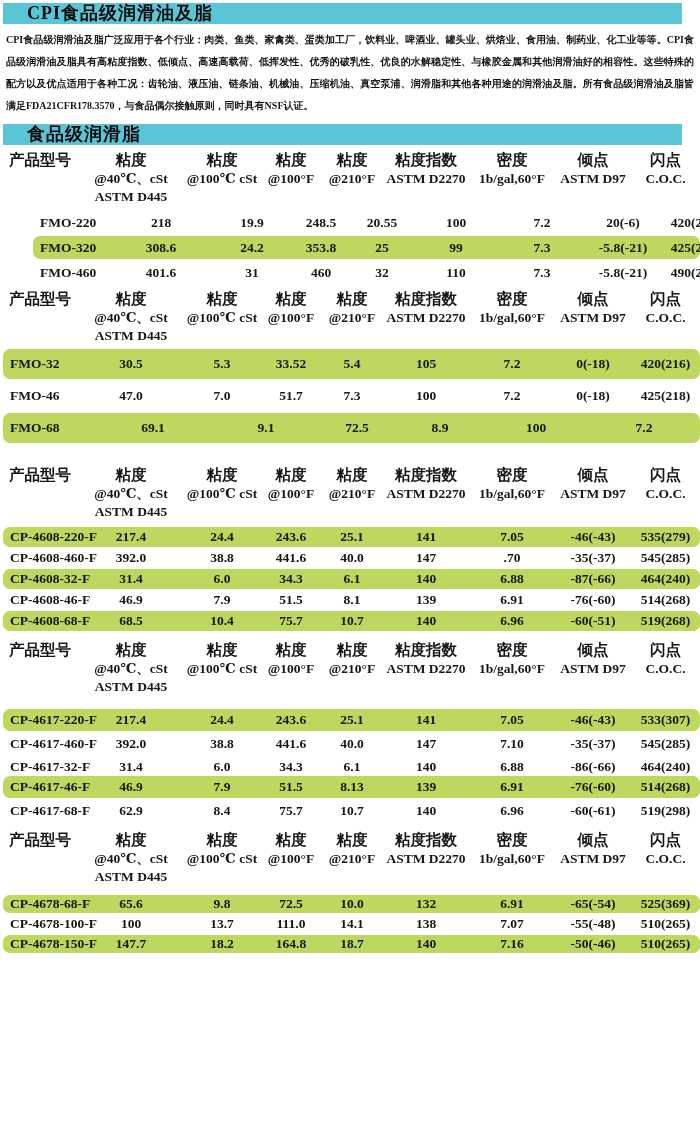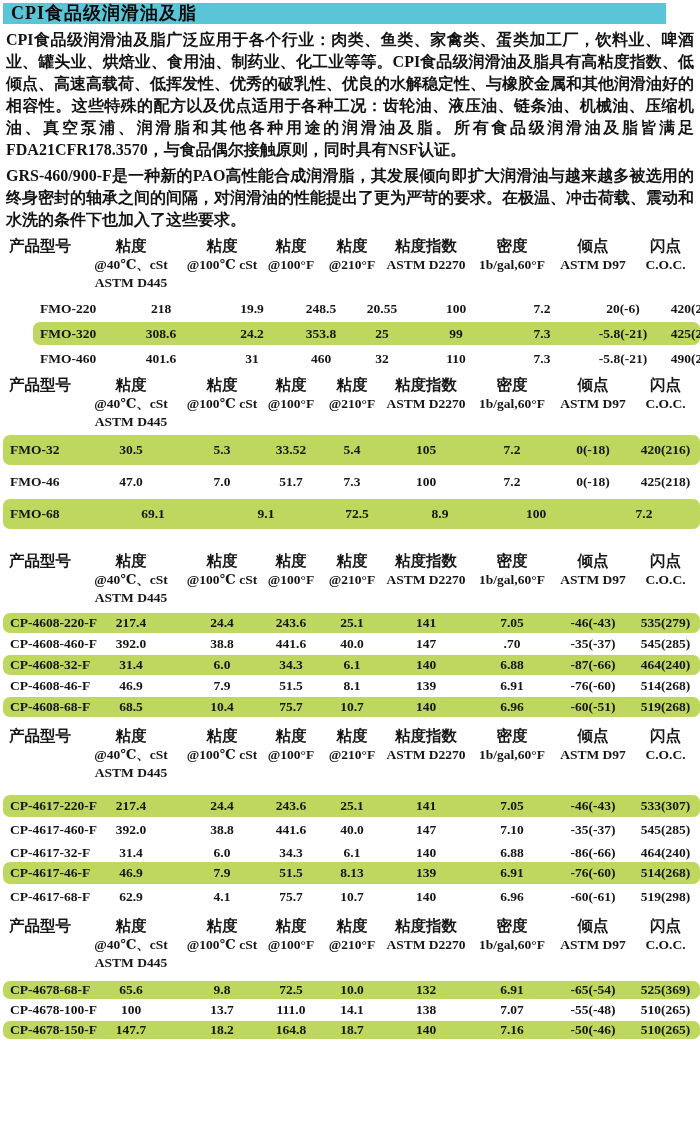--- a/index.html
+++ b/index.html
@@ -4,26 +4,26 @@
 <style>
   html,body{margin:0;padding:0;}
   body{
     width:700px;height:1134px;overflow:hidden;background:#ffffff;
     font-family:"Liberation Serif","DejaVu Serif",serif;
     font-weight:bold;color:#161616;
   }
   .page{padding:3px 0 0 3px;width:697px;}
   .banner{
     width:655px;height:21px;line-height:21px;
-    padding-left:8px;font-size:18px;letter-spacing:1px;
+    padding-left:24px;font-size:18px;letter-spacing:1px;
     background:#5ac5d7;color:#0b0b0b;
   }
   .para{
     width:688px;margin:5px 2px 0 3px;
-    font-size:16px;line-height:22px;text-align:justify;
+    font-size:10px;line-height:22px;text-align:justify;
     color:#141414;
   }
   .para.indent{text-indent:2em;}
   
   .table-block{width:697px;}
   .thead,.trow{
     display:grid;
     grid-template-columns:76px 104px 78px 60px 62px 86px 86px 76px 69px;
   }
   .th-cell{display:flex;flex-direction:column;align-items:center;justify-content:flex-start;}
@@ -49,22 +49,24 @@
 <body>
 
 <div class="page">
 
   <div class="banner" style="background: rgb(90, 197, 215);">
     <span>CPI食品级润滑油及脂</span>
   </div>
 
   <p class="para">CPI食品级润滑油及脂广泛应用于各个行业：肉类、鱼类、家禽类、蛋类加工厂，饮料业、啤酒业、罐头业、烘焙业、食用油、制药业、化工业等等。CPI食品级润滑油及脂具有高粘度指数、低倾点、高速高载荷、低挥发性、优秀的破乳性、优良的水解稳定性、与橡胶金属和其他润滑油好的相容性。这些特殊的配方以及优点适用于各种工况：齿轮油、液压油、链条油、机械油、压缩机油、真空泵浦、润滑脂和其他各种用途的润滑油及脂。所有食品级润滑油及脂皆满足FDA21CFR178.3570，与食品偶尔接触原则，同时具有NSF认证。</p>
 
-
-  <p class="para p2">GRS-460/900-F是一种新的PAO高性能合成润滑脂，其发展倾向即扩大润滑油与越来越多被选用的终身密封的轴承之间的间隔，对润滑油的性能提出了更为严苛的要求。在极温、冲击荷载、震动和水洗的条件下也加入了这些要求。</p>
+  <div class="banner b2" style="background: rgb(90, 197, 215);">
+    <span>食品级润滑脂</span>
+  </div>
+
 
   <div class="table-block t0">
       <div class="thead">
         <div class="th-cell first">
           <div class="h1">产品型号</div>
         </div>
         <div class="th-cell">
           <div class="h1">粘度</div>
           <div class="h2">@40℃、cSt</div>
           <div class="h2">ASTM D445</div>
@@ -390,21 +392,21 @@
           <div class="td">51.5</div>
           <div class="td">8.13</div>
           <div class="td">139</div>
           <div class="td">6.91</div>
           <div class="td">-76(-60)</div>
           <div class="td">514(268)</div>
         </div>
         <div class="trow">
           <div class="td first">CP-4617-68-F</div>
           <div class="td">62.9</div>
-          <div class="td">4.1</div>
+          <div class="td">8.4</div>
           <div class="td">75.7</div>
           <div class="td">10.7</div>
           <div class="td">140</div>
           <div class="td">6.96</div>
           <div class="td">-60(-61)</div>
           <div class="td">519(298)</div>
         </div>
       </div>
     </div>
 

